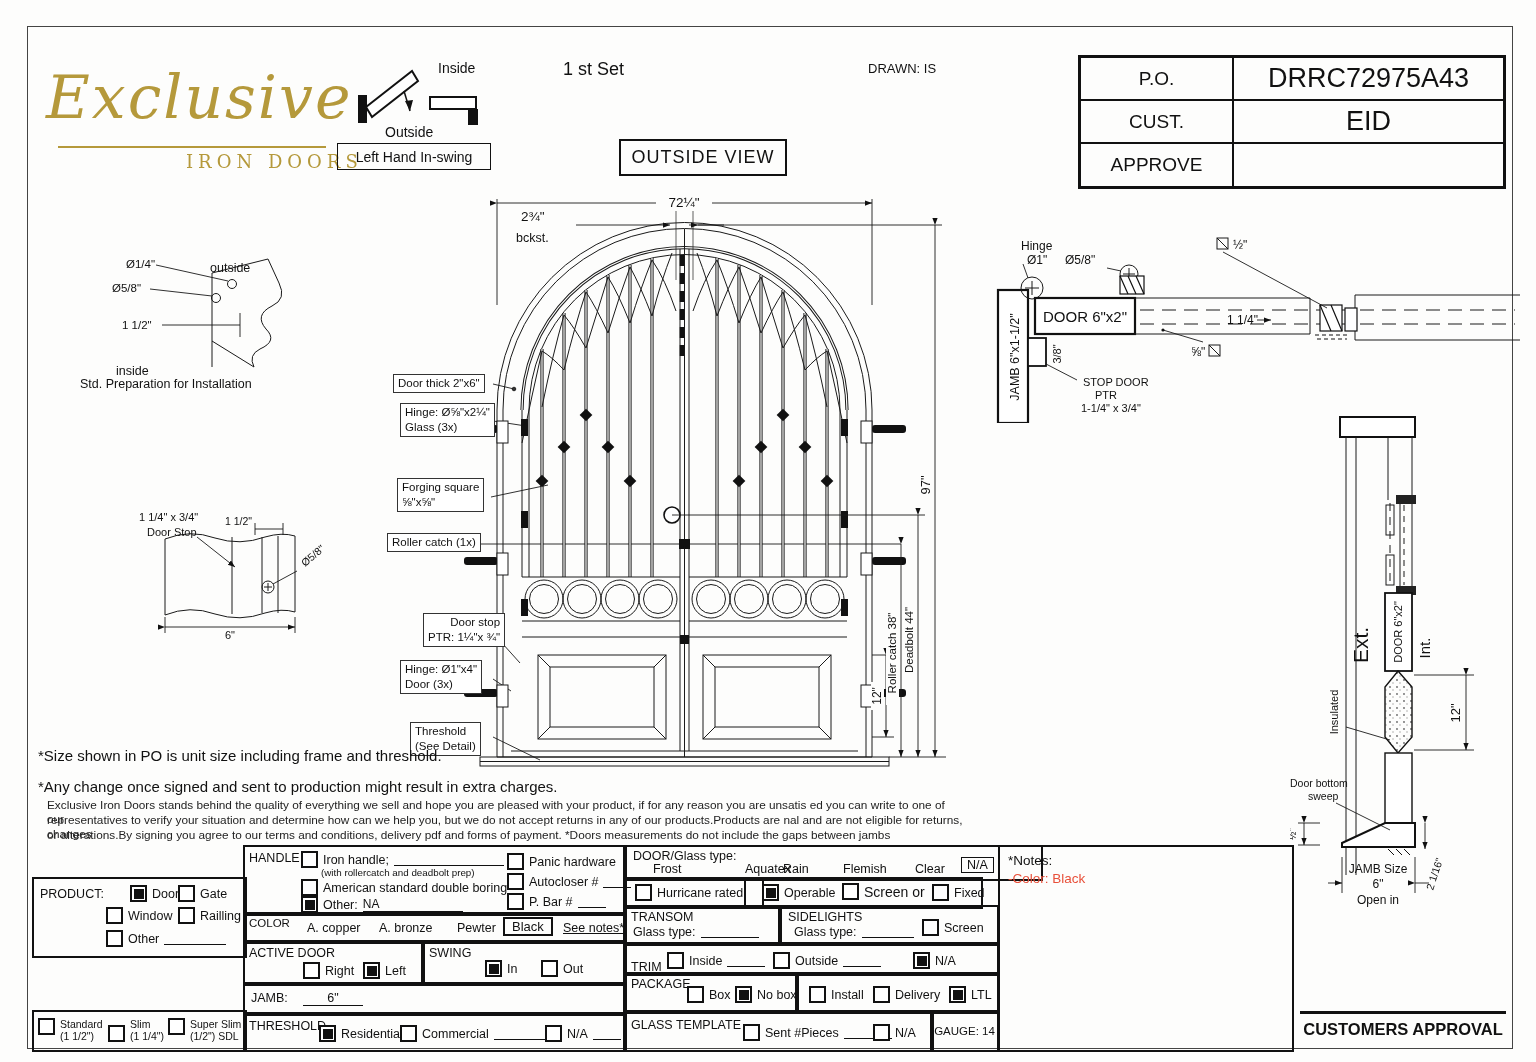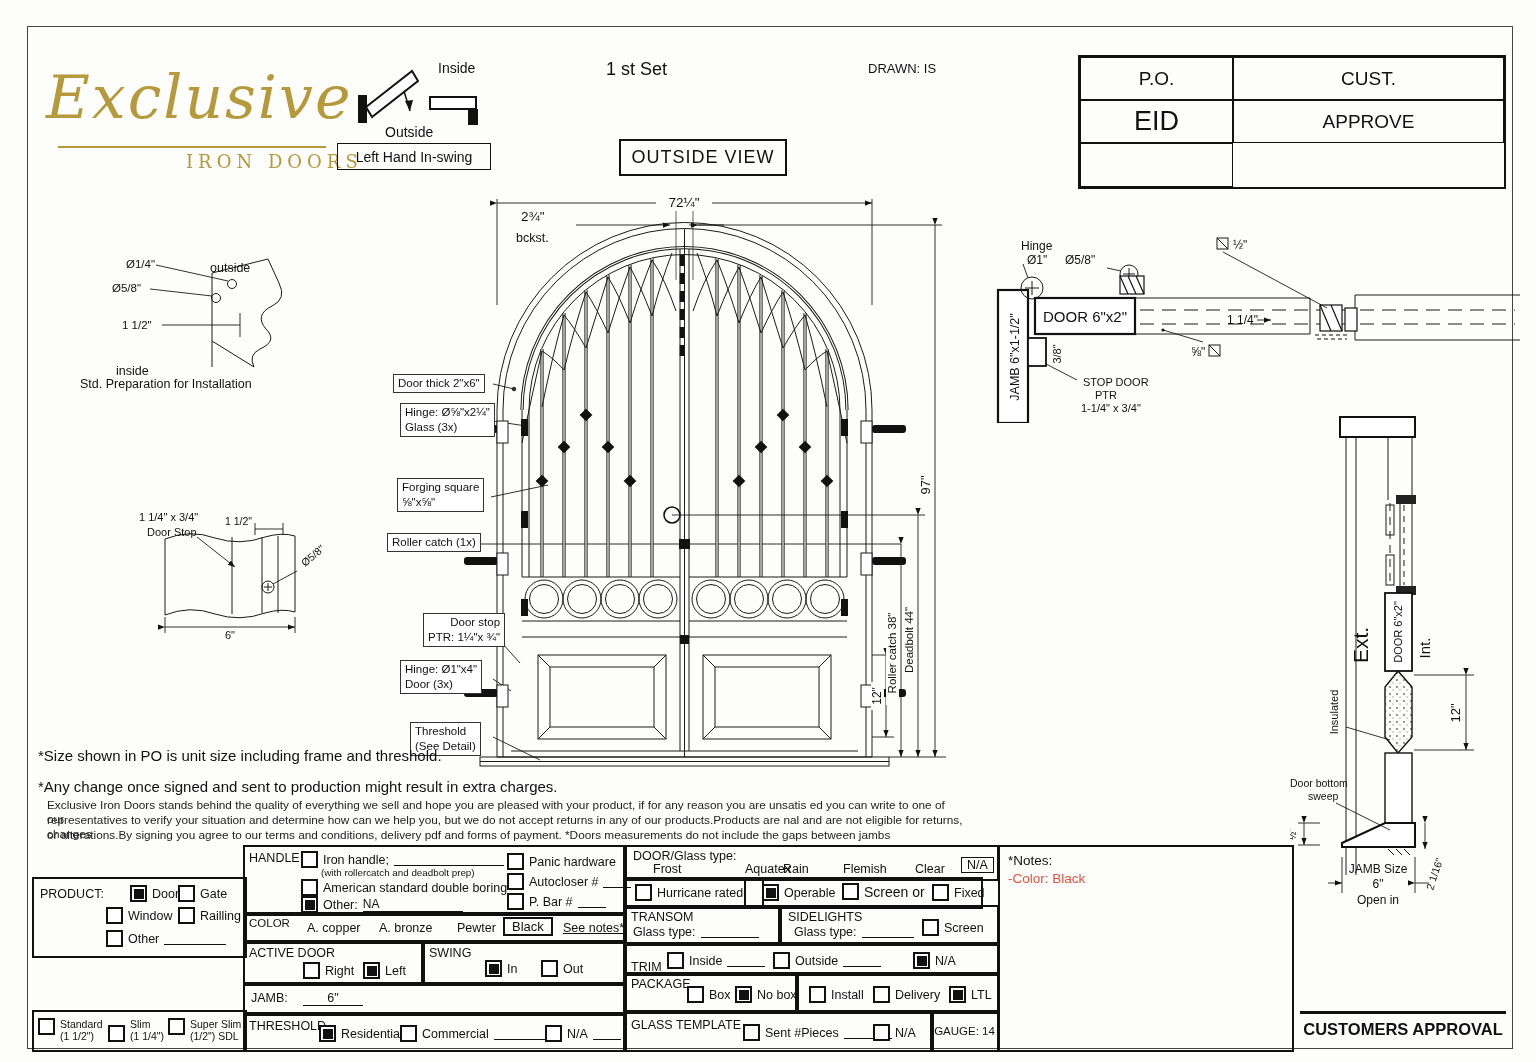--- a/index.html
+++ b/index.html
@@ -69,26 +69,27 @@
     <polygon points="14,52 60,16 66,26 20,62" fill="#fff" stroke="#111" stroke-width="2"></polygon>
     <line x1="52" y1="36" x2="58" y2="56" stroke="#111" stroke-width="1.5"></line>
     <polygon points="58,56 53,46 61,45" fill="#111"></polygon>
     <rect x="78" y="42" width="46" height="12" fill="#fff" stroke="#111" stroke-width="2"></rect>
     <rect x="116" y="54" width="10" height="16" fill="#111"></rect>
   </svg>
   <div class="abs lbl-sm" style="left:438px;top:60px;font-size:14px;">Inside</div>
   <div class="abs lbl-sm" style="left:385px;top:124px;font-size:14px;">Outside</div>
   <div class="handing-box">Left Hand In-swing</div>
 
-  <div class="abs" style="left:563px;top:59px;font-size:18px;margin-left:43px;">1 st Set</div>
+  <div class="abs" style="left:563px;top:59px;font-size:18px;">1 st Set</div>
   <div class="abs" style="left:868px;top:61px;font-size:13px;">DRAWN: IS</div>
   <div class="view-box">OUTSIDE VIEW</div>
 
   <div class="po-table">
     <div class="po-lab">P.O.</div>
+    <div class="po-val">DRRC72975A43</div>
     <div class="po-lab">CUST.</div>
     <div class="po-val">EID</div>
     <div class="po-lab">APPROVE</div>
     <div class="po-val"></div>
   </div>
 
   <svg class="abs" style="left:100px;top:245px;" width="250" height="135" viewBox="0 0 250 135">
     <path class="thin" d="M112,28 L168,14 L179,38"></path>
     <path class="thin" d="M112,28 V122"></path>
     <path class="thin" d="M179,38 Q187,54 172,61 Q154,70 166,84 Q178,96 160,104 Q148,110 154,122"></path>
@@ -577,21 +578,21 @@
         <span>Commercial</span>
         <span class="bl" style="width:55px;"></span>
       </span>
     <span class="opt" style="left:300px;top:11px;">
         <span class="cb"></span>
         <span>N/A</span>
         <span class="bl" style="width:28px;"></span>
       </span>
   </div>
 
-  <div class="cell" style="left:623px;top:845px;width:372px;height:32px;">
+  <div class="cell" style="left:623px;top:845px;width:372px;height:32px;padding-left:44px;">
     <span class="hd" style="left:8px;top:2px;font-size:12.5px;">DOOR/Glass type:</span>
     <span class="opt" style="left:28px;top:15px;">
         <span>Frost</span>
       </span>
     <span class="opt" style="left:76px;top:15px;margin-left:44px;">
         <span>Aquatex</span>
       </span>
     <span class="opt" style="left:158px;top:15px;">
         <span>Rain</span>
       </span>

